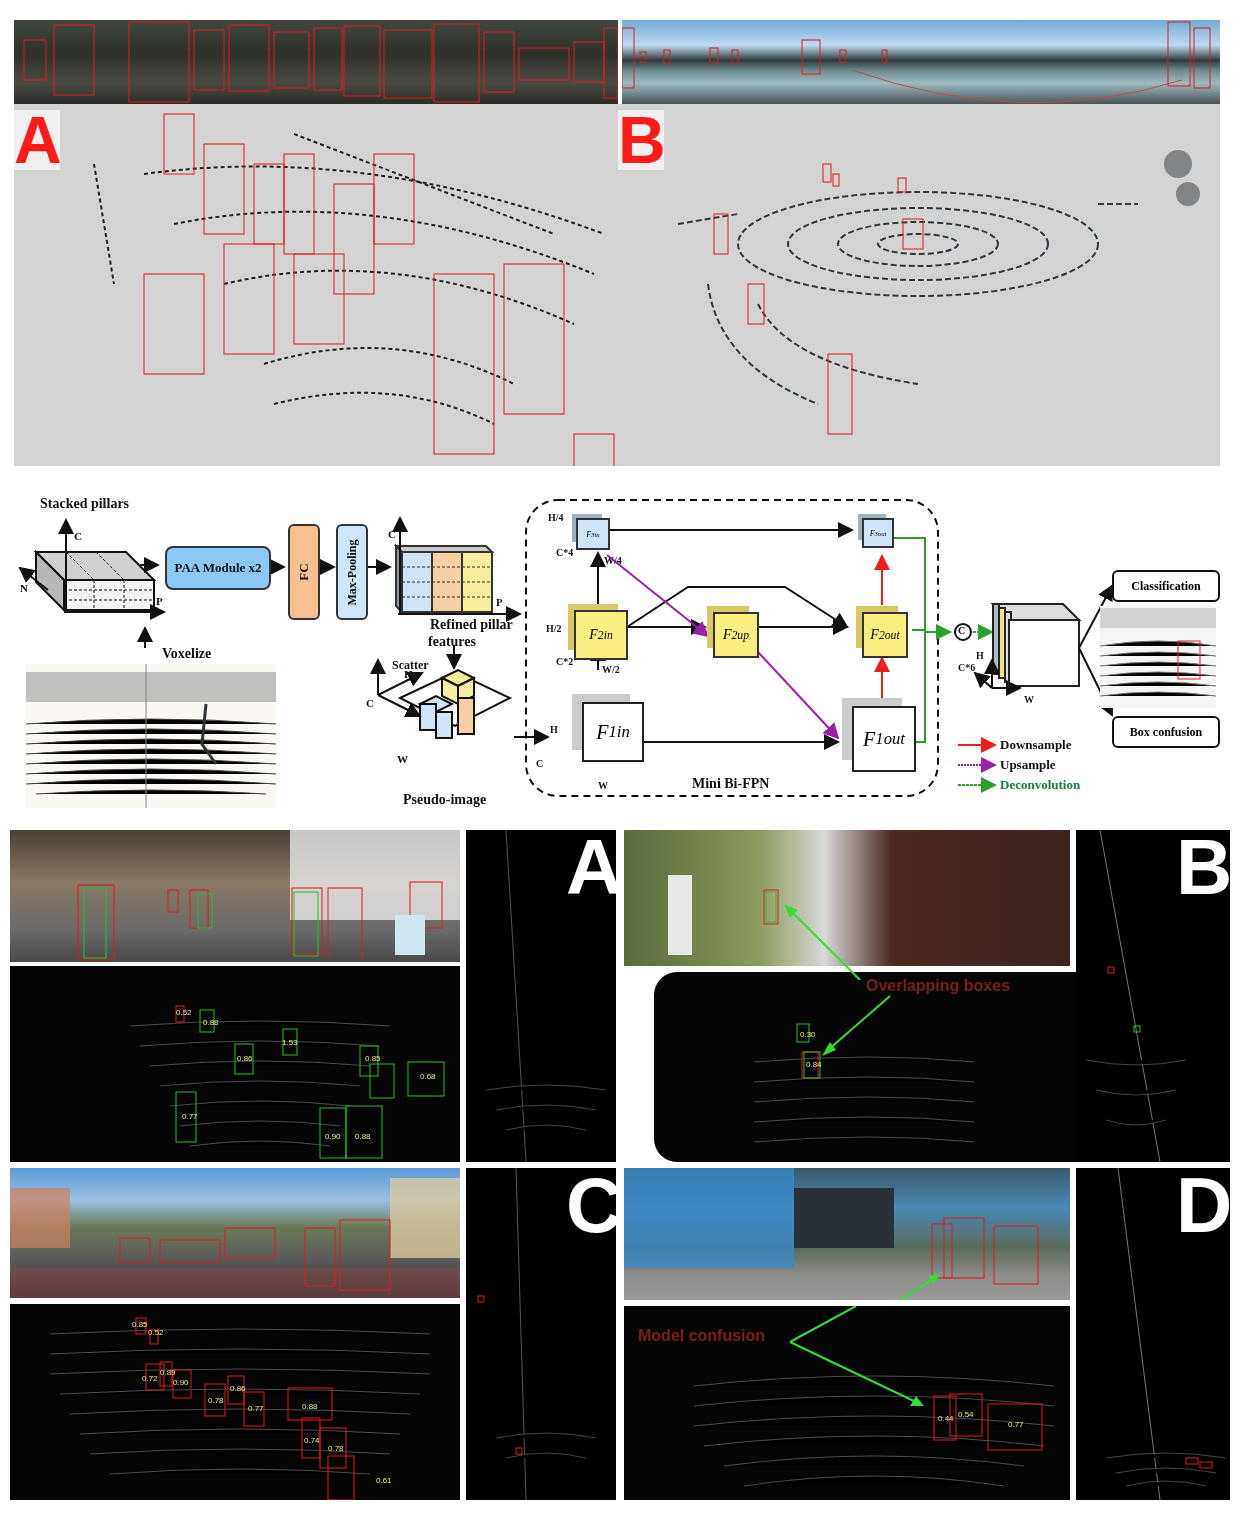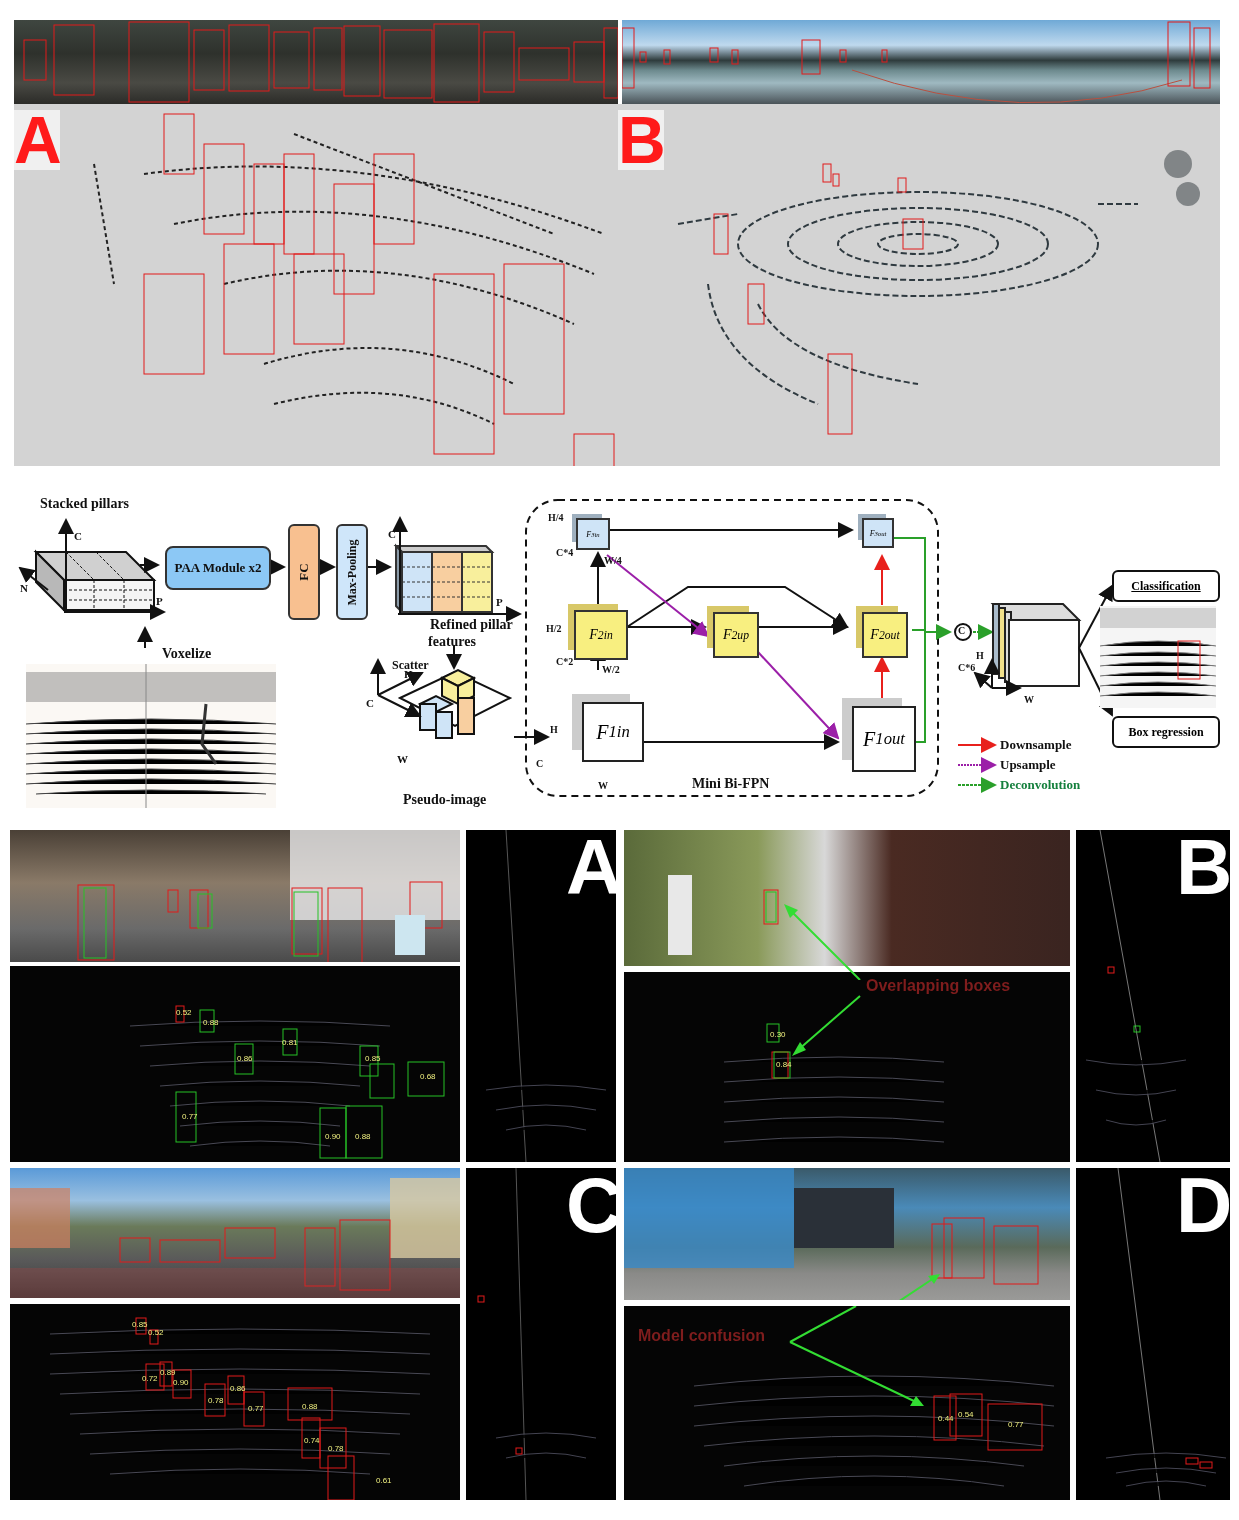--- a/index.html
+++ b/index.html
@@ -305,36 +305,36 @@
       <sup>1</sup>
       <sub>out</sub>
   </div>
   <div class="lbl" style="left:692px;top:776px;font-size:14px;">Mini Bi-FPN</div>
 
   <div class="lbl" style="left:958px;top:625px;font-size:10px;">C</div>
   <div class="lbl" style="left:976px;top:650px;font-size:10px;">H</div>
   <div class="lbl" style="left:958px;top:662px;font-size:10px;">C*6</div>
   <div class="lbl" style="left:1024px;top:694px;font-size:10px;">W</div>
 
-  <div class="out-box" style="left:1112px;top:570px;width:104px;height:28px;text-decoration:underline;">Classification</div>
+  <div class="out-box" style="left:1112px;top:570px;width:104px;height:28px;">Classification</div>
   <div class="abs" style="left:1100px;top:606px;width:116px;height:102px;background:#f5f5f5;overflow:hidden;">
     <svg width="116" height="102">
         <g stroke="#777" stroke-width="1">
           <path d="M0 40 Q58 30 116 40"></path>
           <path d="M0 50 Q58 42 116 50"></path>
           <path d="M0 60 Q58 52 116 60"></path>
           <path d="M0 70 Q58 62 116 70"></path>
           <path d="M0 80 Q58 72 116 80"></path>
           <path d="M0 90 Q58 82 116 90"></path>
         </g>
         <rect x="78" y="35" width="22" height="38" stroke="#e21b1b" fill="none"></rect>
         <rect x="0" y="2" width="116" height="20" fill="#bbb" opacity=".6"></rect>
       </svg>
   </div>
-  <div class="out-box" style="left:1112px;top:716px;width:104px;height:28px;">Box regression</div>
+  <div class="out-box" style="left:1112px;top:716px;width:104px;height:28px;">Box confusion</div>
 
   <div class="legend-row" style="top:737px;padding-left:42px;color:#111;">
       <span>Downsample</span>
     </div>
   <div class="legend-row" style="top:757px;padding-left:42px;color:#111;">
       <span>Upsample</span>
     </div>
   <div class="legend-row" style="top:777px;padding-left:42px;color:#15803d;">
       <span>Deconvolution</span>
     </div>
@@ -398,21 +398,21 @@
           <rect x="350" y="80" width="18" height="30" stroke="#27c227"></rect>
           <rect x="360" y="98" width="24" height="34" stroke="#27c227"></rect>
           <rect x="398" y="96" width="36" height="34" stroke="#27c227"></rect>
           <rect x="166" y="126" width="20" height="50" stroke="#27c227"></rect>
           <rect x="310" y="142" width="26" height="50" stroke="#27c227"></rect>
           <rect x="336" y="140" width="36" height="52" stroke="#27c227"></rect>
         </g>
     </svg>
     <span class="conf" style="left:166px;top:42px;">0.52</span>
     <span class="conf" style="left:193px;top:52px;">0.88</span>
-    <span class="conf" style="left:272px;top:72px;">0.81</span>
+    <span class="conf" style="left:272px;top:72px;">1.53</span>
     <span class="conf" style="left:355px;top:88px;">0.85</span>
     <span class="conf" style="left:227px;top:88px;">0.86</span>
     <span class="conf" style="left:410px;top:106px;">0.68</span>
     <span class="conf" style="left:172px;top:146px;">0.77</span>
     <span class="conf" style="left:315px;top:166px;">0.90</span>
     <span class="conf" style="left:345px;top:166px;">0.88</span>
   </div>
   <div class="side" style="left:466px;top:830px;width:150px;height:332px;">
     <svg width="150" height="332">
         <line x1="40" y1="0" x2="60" y2="332" stroke="#555"></line>
@@ -425,21 +425,21 @@
   </div>
   <div class="white-letter" style="left:566px;top:832px;">A</div>
 
   <div class="cam" style="left:624px;top:830px;width:446px;height:136px;background:linear-gradient(90deg,#5a6a3a 0%,#8a9a5a 30%,#d8d8d8 45%,#4a2a22 60%,#3a2420 100%);">
     <svg width="446" height="136">
         <rect x="44" y="45" width="24" height="80" fill="#e8e8e8"></rect>
         <rect x="140" y="60" width="14" height="34" stroke="#e21b1b" fill="none"></rect>
         <rect x="142" y="62" width="10" height="30" stroke="#27c227" fill="none"></rect>
       </svg>
   </div>
-  <div class="bev" style="left:624px;top:972px;width:446px;height:190px;">
+  <div class="bev" style="left:654px;top:972px;width:446px;height:190px;border-radius:23px;">
     <svg width="446" height="190">
         <g stroke="#667" opacity=".7">
           <path d="M100 90 Q220 80 320 90"></path>
           <path d="M100 110 Q220 100 320 110"></path>
           <path d="M100 130 Q220 120 320 130"></path>
           <path d="M100 150 Q220 140 320 150"></path>
           <path d="M100 170 Q220 160 320 170"></path>
         </g>
       <rect x="143" y="52" width="12" height="18" stroke="#27c227" fill="none"></rect>
         <rect x="148" y="80" width="16" height="26" stroke="#e21b1b" fill="none"></rect>

